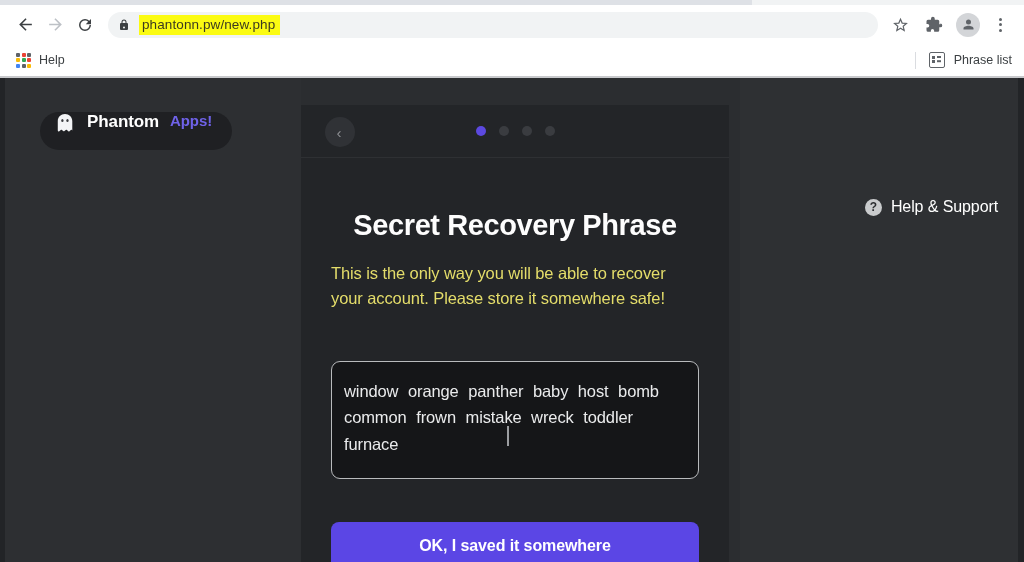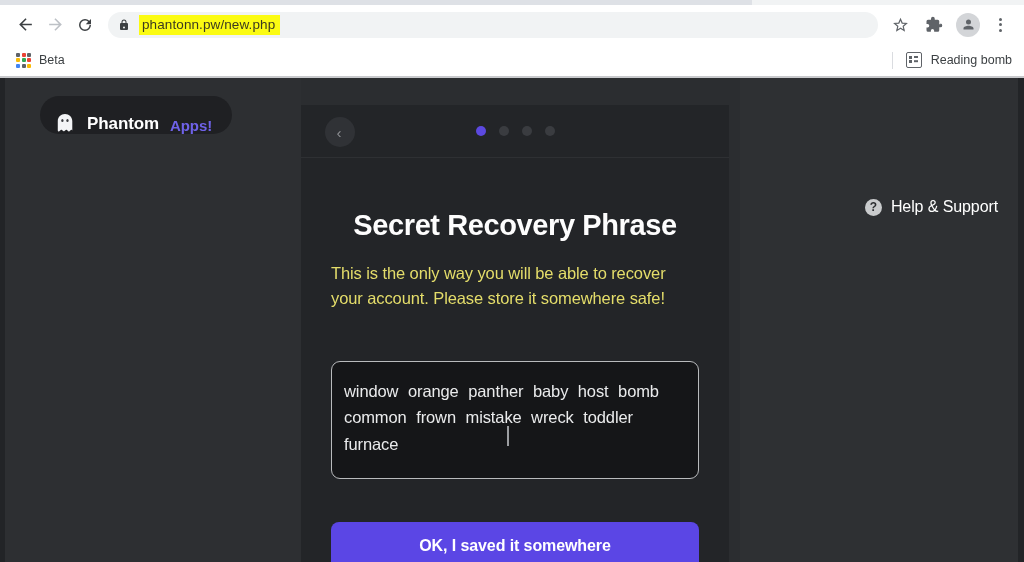--- a/index.html
+++ b/index.html
@@ -224,24 +224,24 @@
   .panel-right {
     position: absolute;
     top: 0; left: 740px;
     width: 278px; height: 484px;
     background: #2e3033;
   }
 
   
   .brand-pill {
     position: absolute;
-    top: 18px; left: 40px;
+    top: 34px; left: 40px;
     height: 38px;
     display: flex;
-    align-items: flex-end;
+    align-items: flex-start;
     gap: 11px;
     background: #1f2023;
     border-radius: 19px;
     padding: 0 20px 0 14px;
   }
   .ghost-icon {
     width: 22px; height: 22px;
     display: block;
   }
   .brand-name {
@@ -465,27 +465,27 @@
           <i style="background:#5f6368"></i>
             <i style="background:#ea4335"></i>
             <i style="background:#5f6368"></i>
           <i style="background:#fbbc04"></i>
             <i style="background:#34a853"></i>
             <i style="background:#ea4335"></i>
           <i style="background:#4285f4"></i>
             <i style="background:#5f6368"></i>
             <i style="background:#fbbc04"></i>
         </span>
-        <span class="bm-label">Beta</span>
+        <span class="bm-label">Help</span>
       </div>
 
       <div class="bm-right">
         <div class="bm-divider"></div>
         <span class="reading-icon"></span>
-        <span class="bm-label">Reading bomb</span>
+        <span class="bm-label">Phrase list</span>
       </div>
     </div>
 
     <div class="chrome-bottom-edge"></div>
   </div>
 
   <div class="page">
 
     <div class="panel-left"></div>
     <div class="panel-right"></div>

